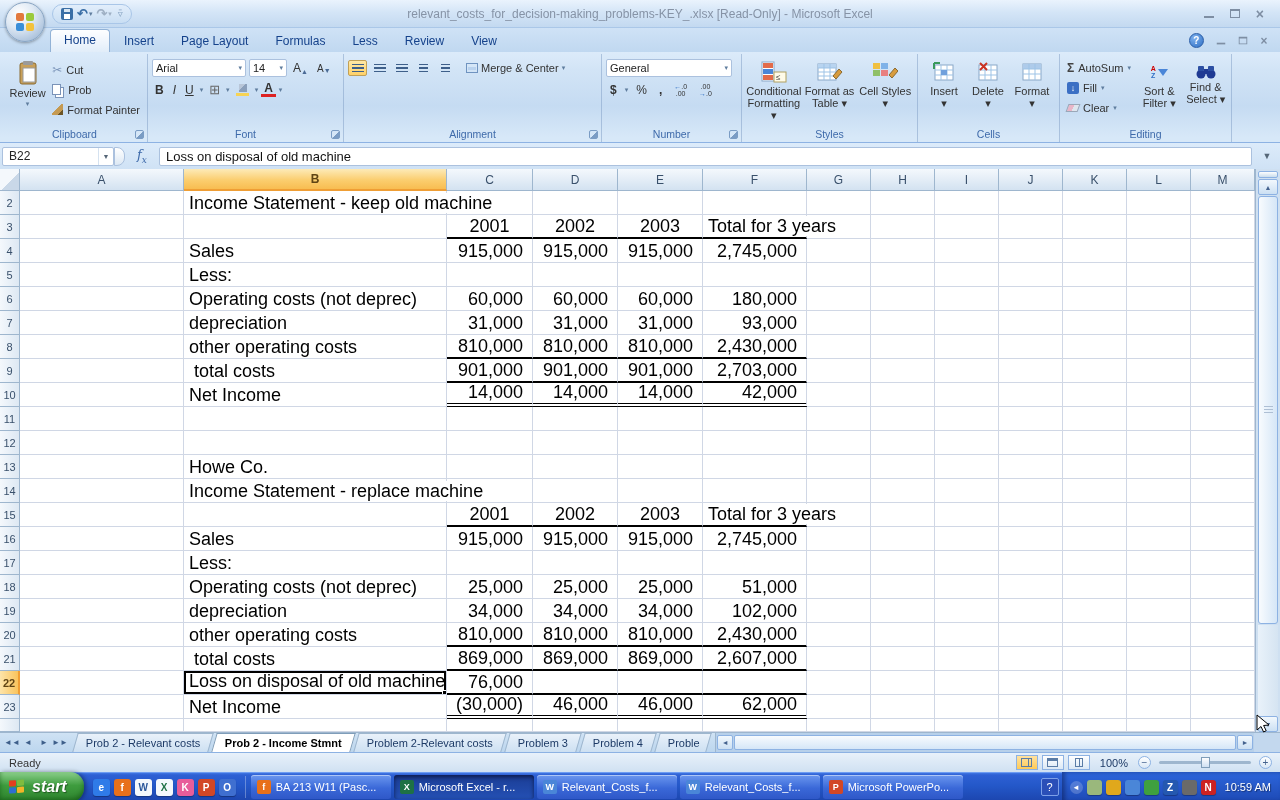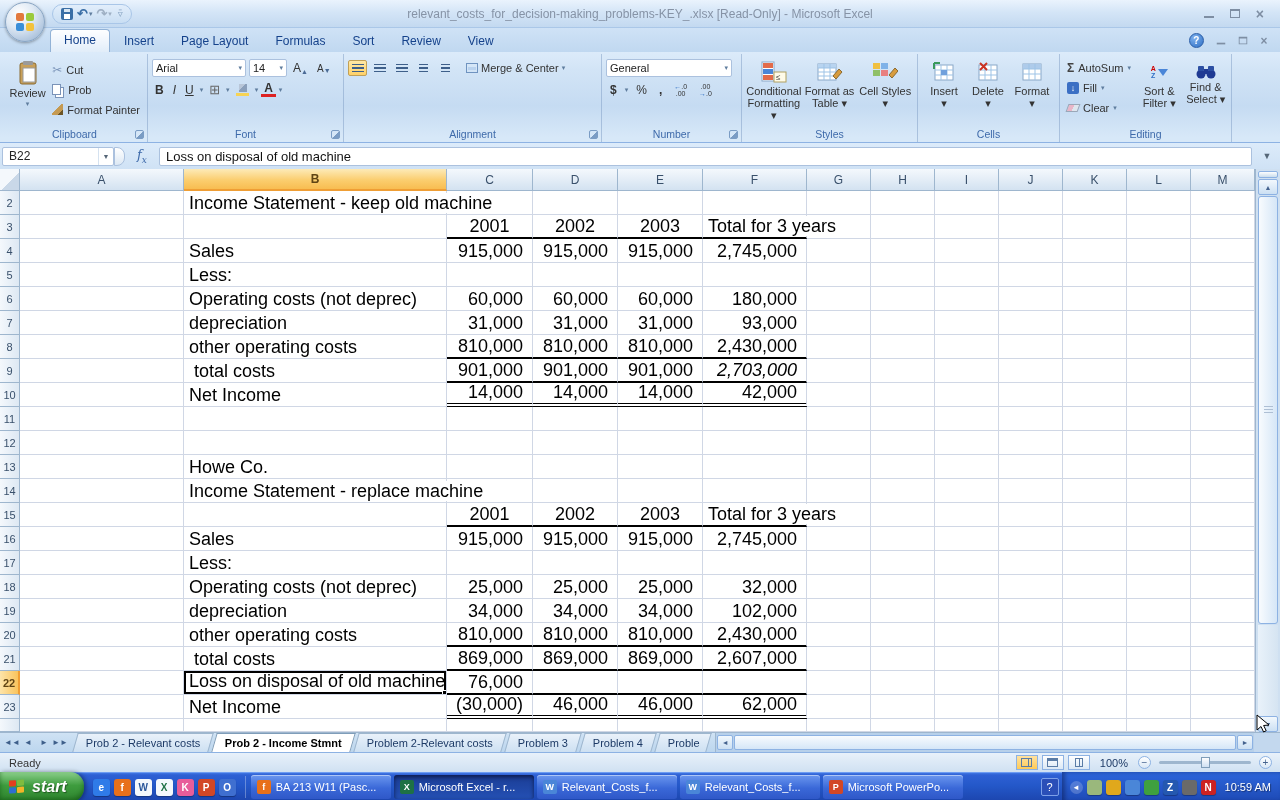--- a/index.html
+++ b/index.html
@@ -183,21 +183,21 @@
     <span class="wclose">×</span>
   </div>
 </div>
 
 <div class="tabrow">
   <div id="rtabs" style="display:flex;align-items:flex-end">
       <div class="rtab active">Home</div>
       <div class="rtab">Insert</div>
       <div class="rtab">Page Layout</div>
       <div class="rtab">Formulas</div>
-      <div class="rtab">Sort</div>
+      <div class="rtab">Less</div>
       <div class="rtab">Review</div>
       <div class="rtab">View</div>
     </div>
   <div class="trr">
     <span class="helpc">?</span>
     <span class="wmin mini"></span>
     <span class="wrest mini"></span>
     <span class="wclose mini">×</span>
   </div>
 </div>
@@ -635,21 +635,21 @@
           </div>
           <div class="cell num bb" style="width: 86px;">
             <span class="ct">901,000</span>
           </div>
           <div class="cell num bb" style="width: 85px;">
             <span class="ct">901,000</span>
           </div>
           <div class="cell num bb" style="width: 85px;">
             <span class="ct">901,000</span>
           </div>
-          <div class="cell num bb" style="width: 104px; font-style: italic;">
+          <div class="cell num bb" style="width: 104px;">
             <span class="ct">2,703,000</span>
           </div>
           <div class="cell num" style="width: 64px;"></div>
           <div class="cell num" style="width: 64px;"></div>
           <div class="cell num" style="width: 64px;"></div>
           <div class="cell num" style="width: 64px;"></div>
           <div class="cell num" style="width: 64px;"></div>
           <div class="cell num" style="width: 64px;"></div>
           <div class="cell num" style="width: 64px;"></div>
         </div>
@@ -824,21 +824,21 @@
           <div class="cell num" style="width: 86px;">
             <span class="ct">25,000</span>
           </div>
           <div class="cell num" style="width: 85px;">
             <span class="ct">25,000</span>
           </div>
           <div class="cell num" style="width: 85px;">
             <span class="ct">25,000</span>
           </div>
           <div class="cell num" style="width: 104px;">
-            <span class="ct">32,000</span>
+            <span class="ct">51,000</span>
           </div>
           <div class="cell num" style="width: 64px;"></div>
           <div class="cell num" style="width: 64px;"></div>
           <div class="cell num" style="width: 64px;"></div>
           <div class="cell num" style="width: 64px;"></div>
           <div class="cell num" style="width: 64px;"></div>
           <div class="cell num" style="width: 64px;"></div>
           <div class="cell num" style="width: 64px;"></div>
         </div>
         <div class="grow">

